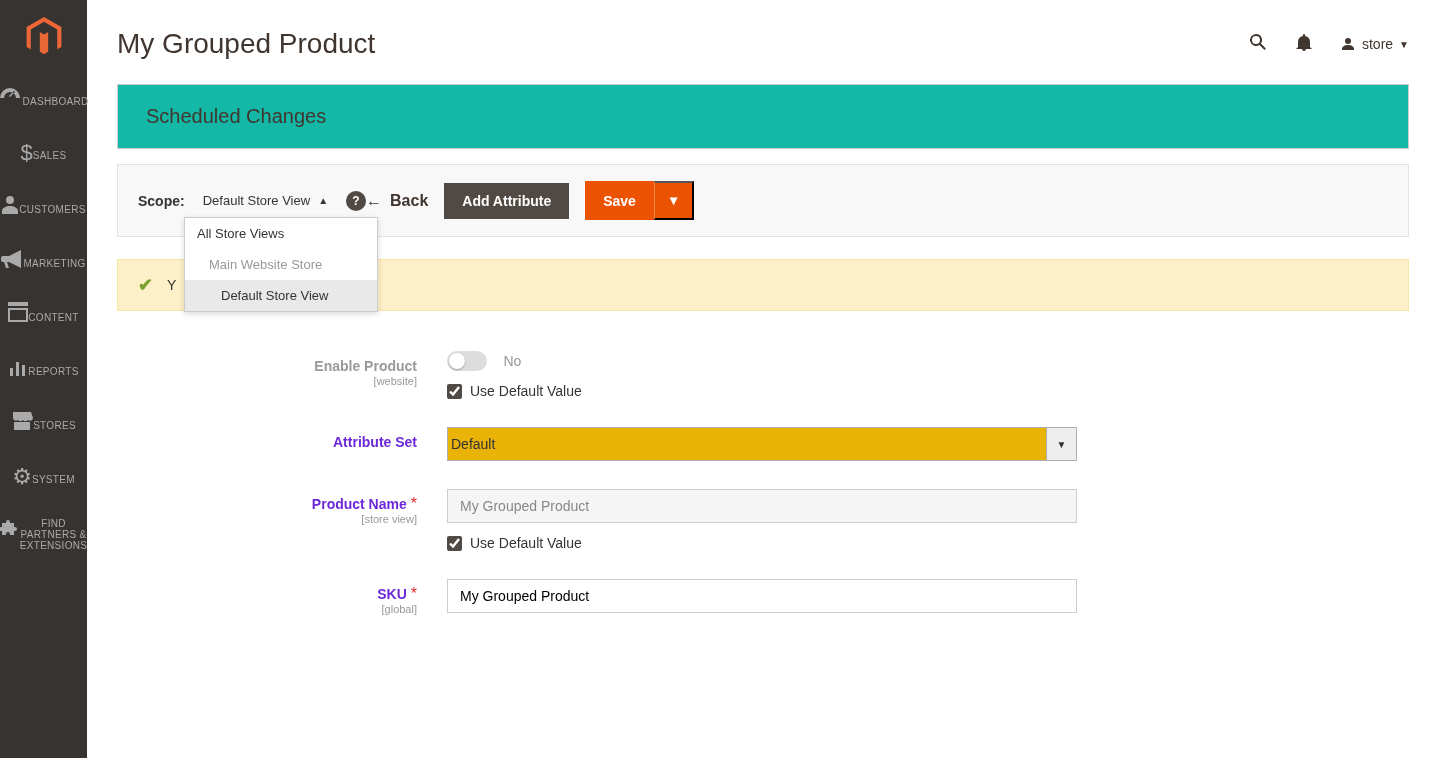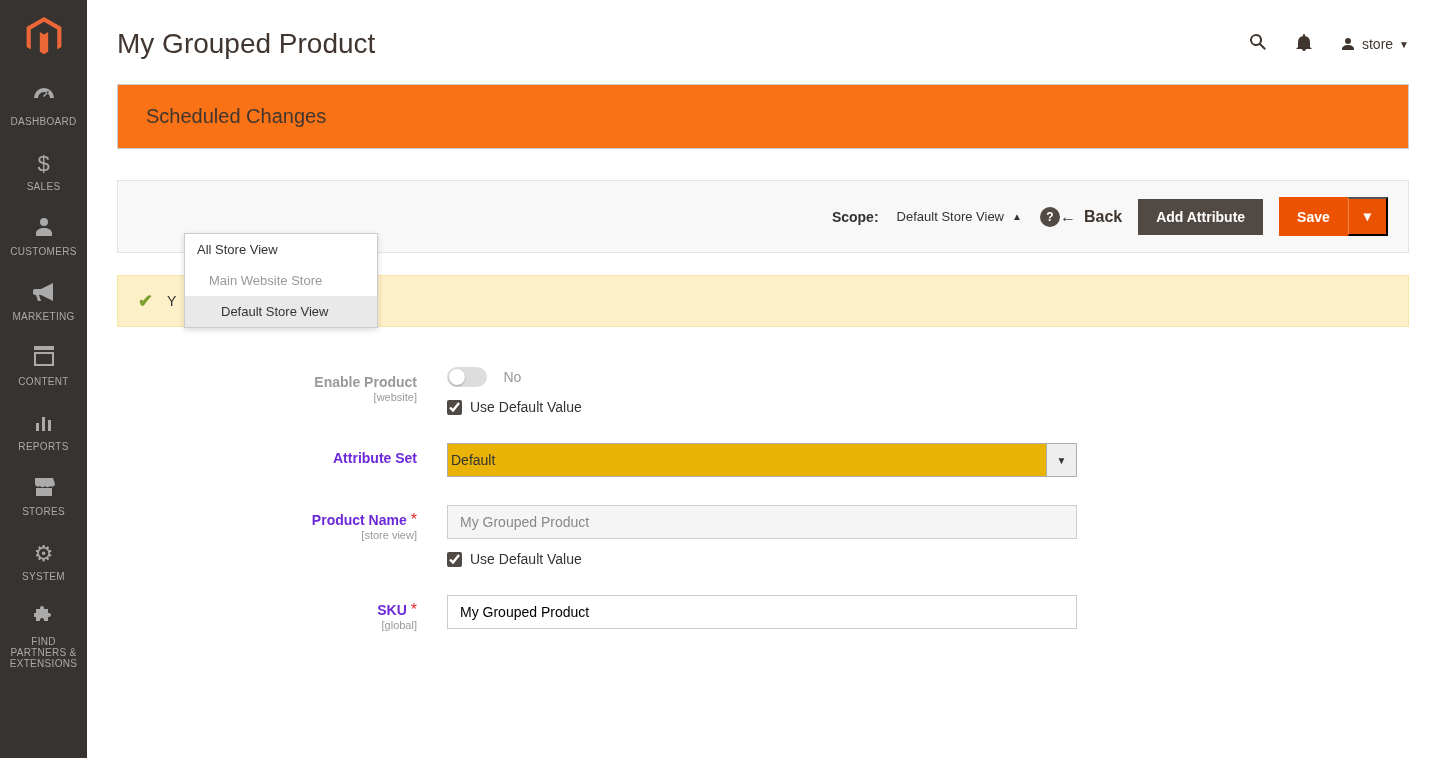--- a/index.html
+++ b/index.html
@@ -2,46 +2,46 @@
 <html><head>
 <meta charset="utf-8">
 <style>
 * { box-sizing: border-box; margin: 0; padding: 0; }
 body { font-family: 'Helvetica Neue', Arial, sans-serif; background: #fff; color: #333; }
 
 
 .sidebar { position: fixed; left: 0; top: 0; width: 87px; height: 100vh; background: #373330; color: #aaa; display: flex; flex-direction: column; z-index: 100; }
 .sidebar-logo { height: 74px; display: flex; align-items: center; justify-content: center; }
 .sidebar-logo svg { width: 36px; height: 40px; }
-.sidebar-item { display: flex; flex-direction: column; align-items: center; justify-content: center; padding: 12px 4px; cursor: pointer; text-align: center; }
+.sidebar-item { display: flex; flex-direction: row; align-items: center; justify-content: center; padding: 12px 4px; cursor: pointer; text-align: center; }
 .sidebar-item.active { background: #524d49; color: #fff; }
 .sidebar-item .nav-icon { font-size: 22px; margin-bottom: 4px; color: #aaa; }
 .sidebar-item.active .nav-icon { color: #fff; }
 .sidebar-item .nav-label { font-size: 10px; letter-spacing: 0.3px; color: #aaa; }
 .sidebar-item.active .nav-label { color: #fff; }
 
 
 .main { margin-left: 87px; padding: 0 30px; }
 .header { display: flex; align-items: center; justify-content: space-between; padding: 28px 0 24px; }
 .header h1 { font-size: 28px; font-weight: 400; color: #41362f; }
 .header-actions { display: flex; align-items: center; gap: 28px; color: #41362f; }
 .header-actions .icon { font-size: 18px; cursor: pointer; }
 .admin-menu { display: flex; align-items: center; gap: 6px; cursor: pointer; font-size: 14px; }
 .admin-menu .caret { font-size: 10px; }
 
 
-.panel { border: 1px solid #ccc; background: #f97316; padding: 20px 28px; display: flex; align-items: center; justify-content: space-between; margin-bottom: 31px; }
+.panel { border: 1px solid #ccc; background: #14b8a6; padding: 20px 28px; display: flex; align-items: center; justify-content: space-between; margin-bottom: 15px; }
 .panel-title { font-size: 20px; color: #41362f; font-weight: 400; }
 .btn { display: inline-flex; align-items: center; justify-content: center; padding: 10px 18px; font-size: 14px; font-weight: 600; border: none; cursor: pointer; }
 .btn-dark { background: #514943; color: #fff; }
 .btn-orange { background: #eb5202; color: #fff; }
 .btn-orange-caret { background: #eb5202; color: #fff; padding: 10px 12px; border-left: 1px solid rgba(255,255,255,0.3); }
 
 
-.toolbar { background: #f8f8f8; border: 1px solid #e3e3e3; padding: 16px 20px; display: flex; align-items: center; justify-content: flex-end; position: relative; margin-bottom: 22px; }
+.toolbar { background: #f8f8f8; border: 1px solid #e3e3e3; padding: 16px 20px; display: flex; align-items: center; justify-content: flex-start; position: relative; margin-bottom: 22px; }
 .toolbar-left { display: flex; align-items: center; gap: 18px; font-size: 14px; }
 .scope-label { font-weight: 600; color: #333; }
 .scope-select { display: inline-flex; align-items: center; gap: 8px; cursor: pointer; color: #333; font-size: 13px; }
 .scope-caret { font-size: 10px; }
 .help-icon { width: 20px; height: 20px; border-radius: 50%; background: #514943; color: #fff; display: inline-flex; align-items: center; justify-content: center; font-size: 12px; font-weight: bold; cursor: pointer; }
 .toolbar-right { display: flex; align-items: center; gap: 16px; }
 .back-link { display: inline-flex; align-items: center; gap: 8px; font-size: 16px; font-weight: 600; color: #41362f; cursor: pointer; }
 .save-group { display: flex; }
 
 
@@ -197,21 +197,21 @@
       <button class="btn btn-dark">Add Attribute</button>
       <span class="save-group">
         <button class="btn btn-orange">Save</button>
         <button class="btn-orange-caret">
           <span>▼</span>
         </button>
       </span>
     </div>
 
     <div class="scope-dropdown">
-      <div class="opt">All Store View</div>
+      <div class="opt">All Store Views</div>
       <div class="opt disabled level2">Main Website Store</div>
       <div class="opt level3 selected">Default Store View</div>
     </div>
   </div>
 
   <div class="message-success">
     <span class="check">✔</span>
     <span class="msg-text">Y</span>
   </div>
 

